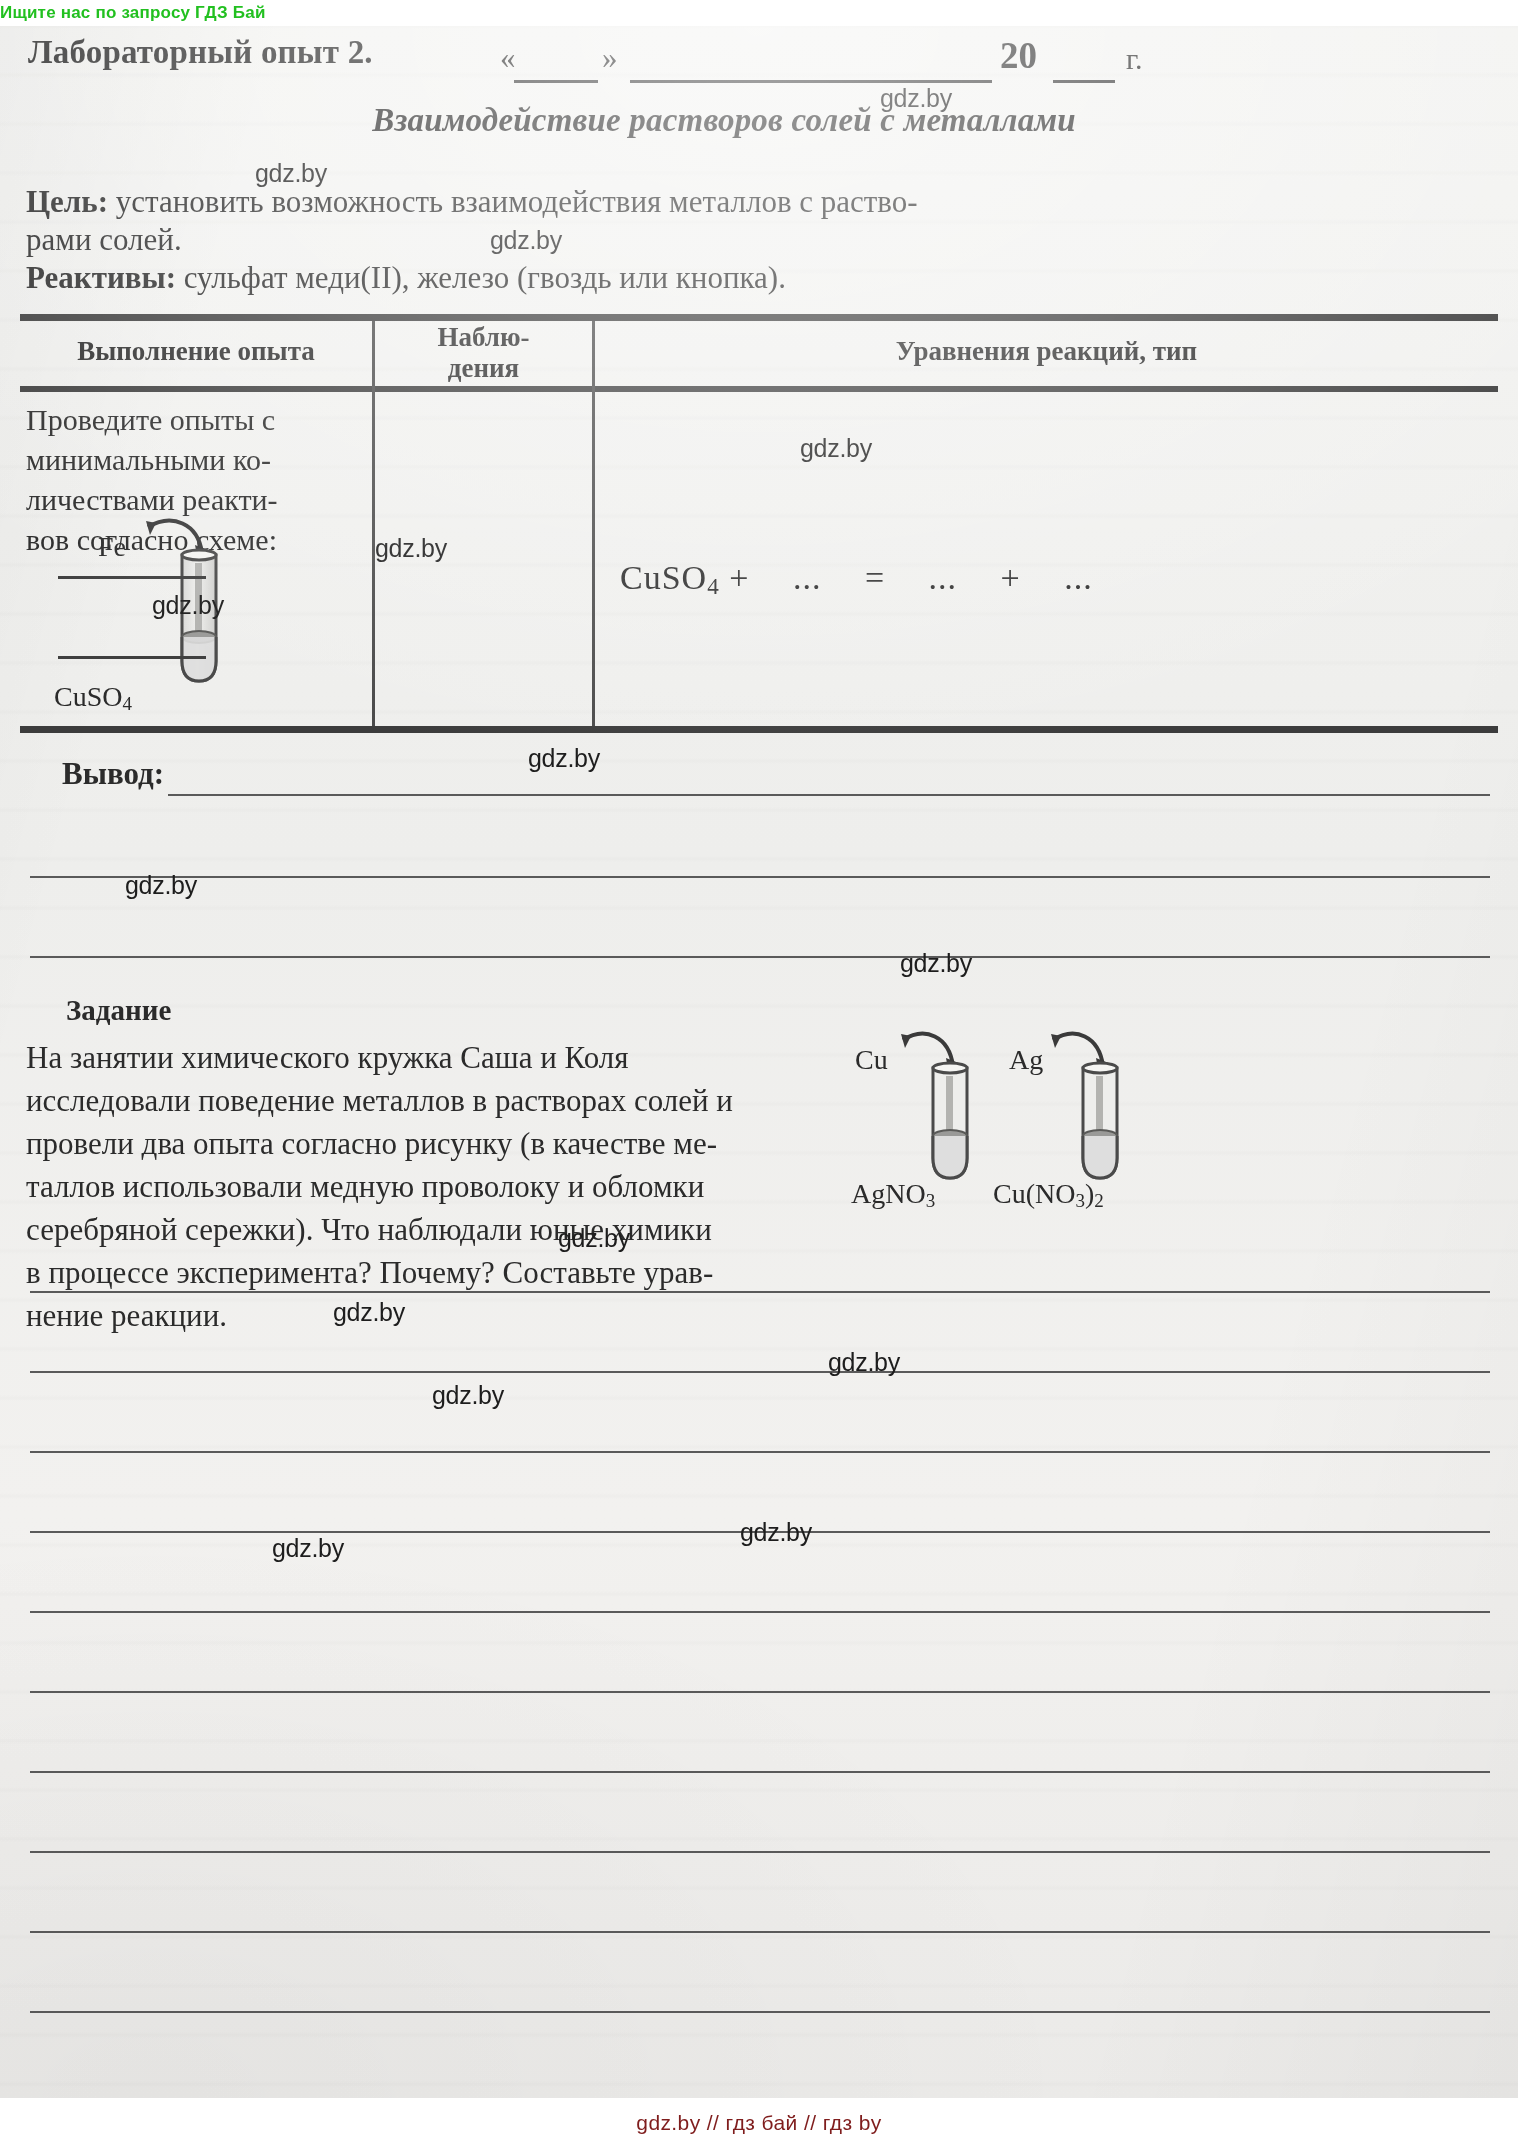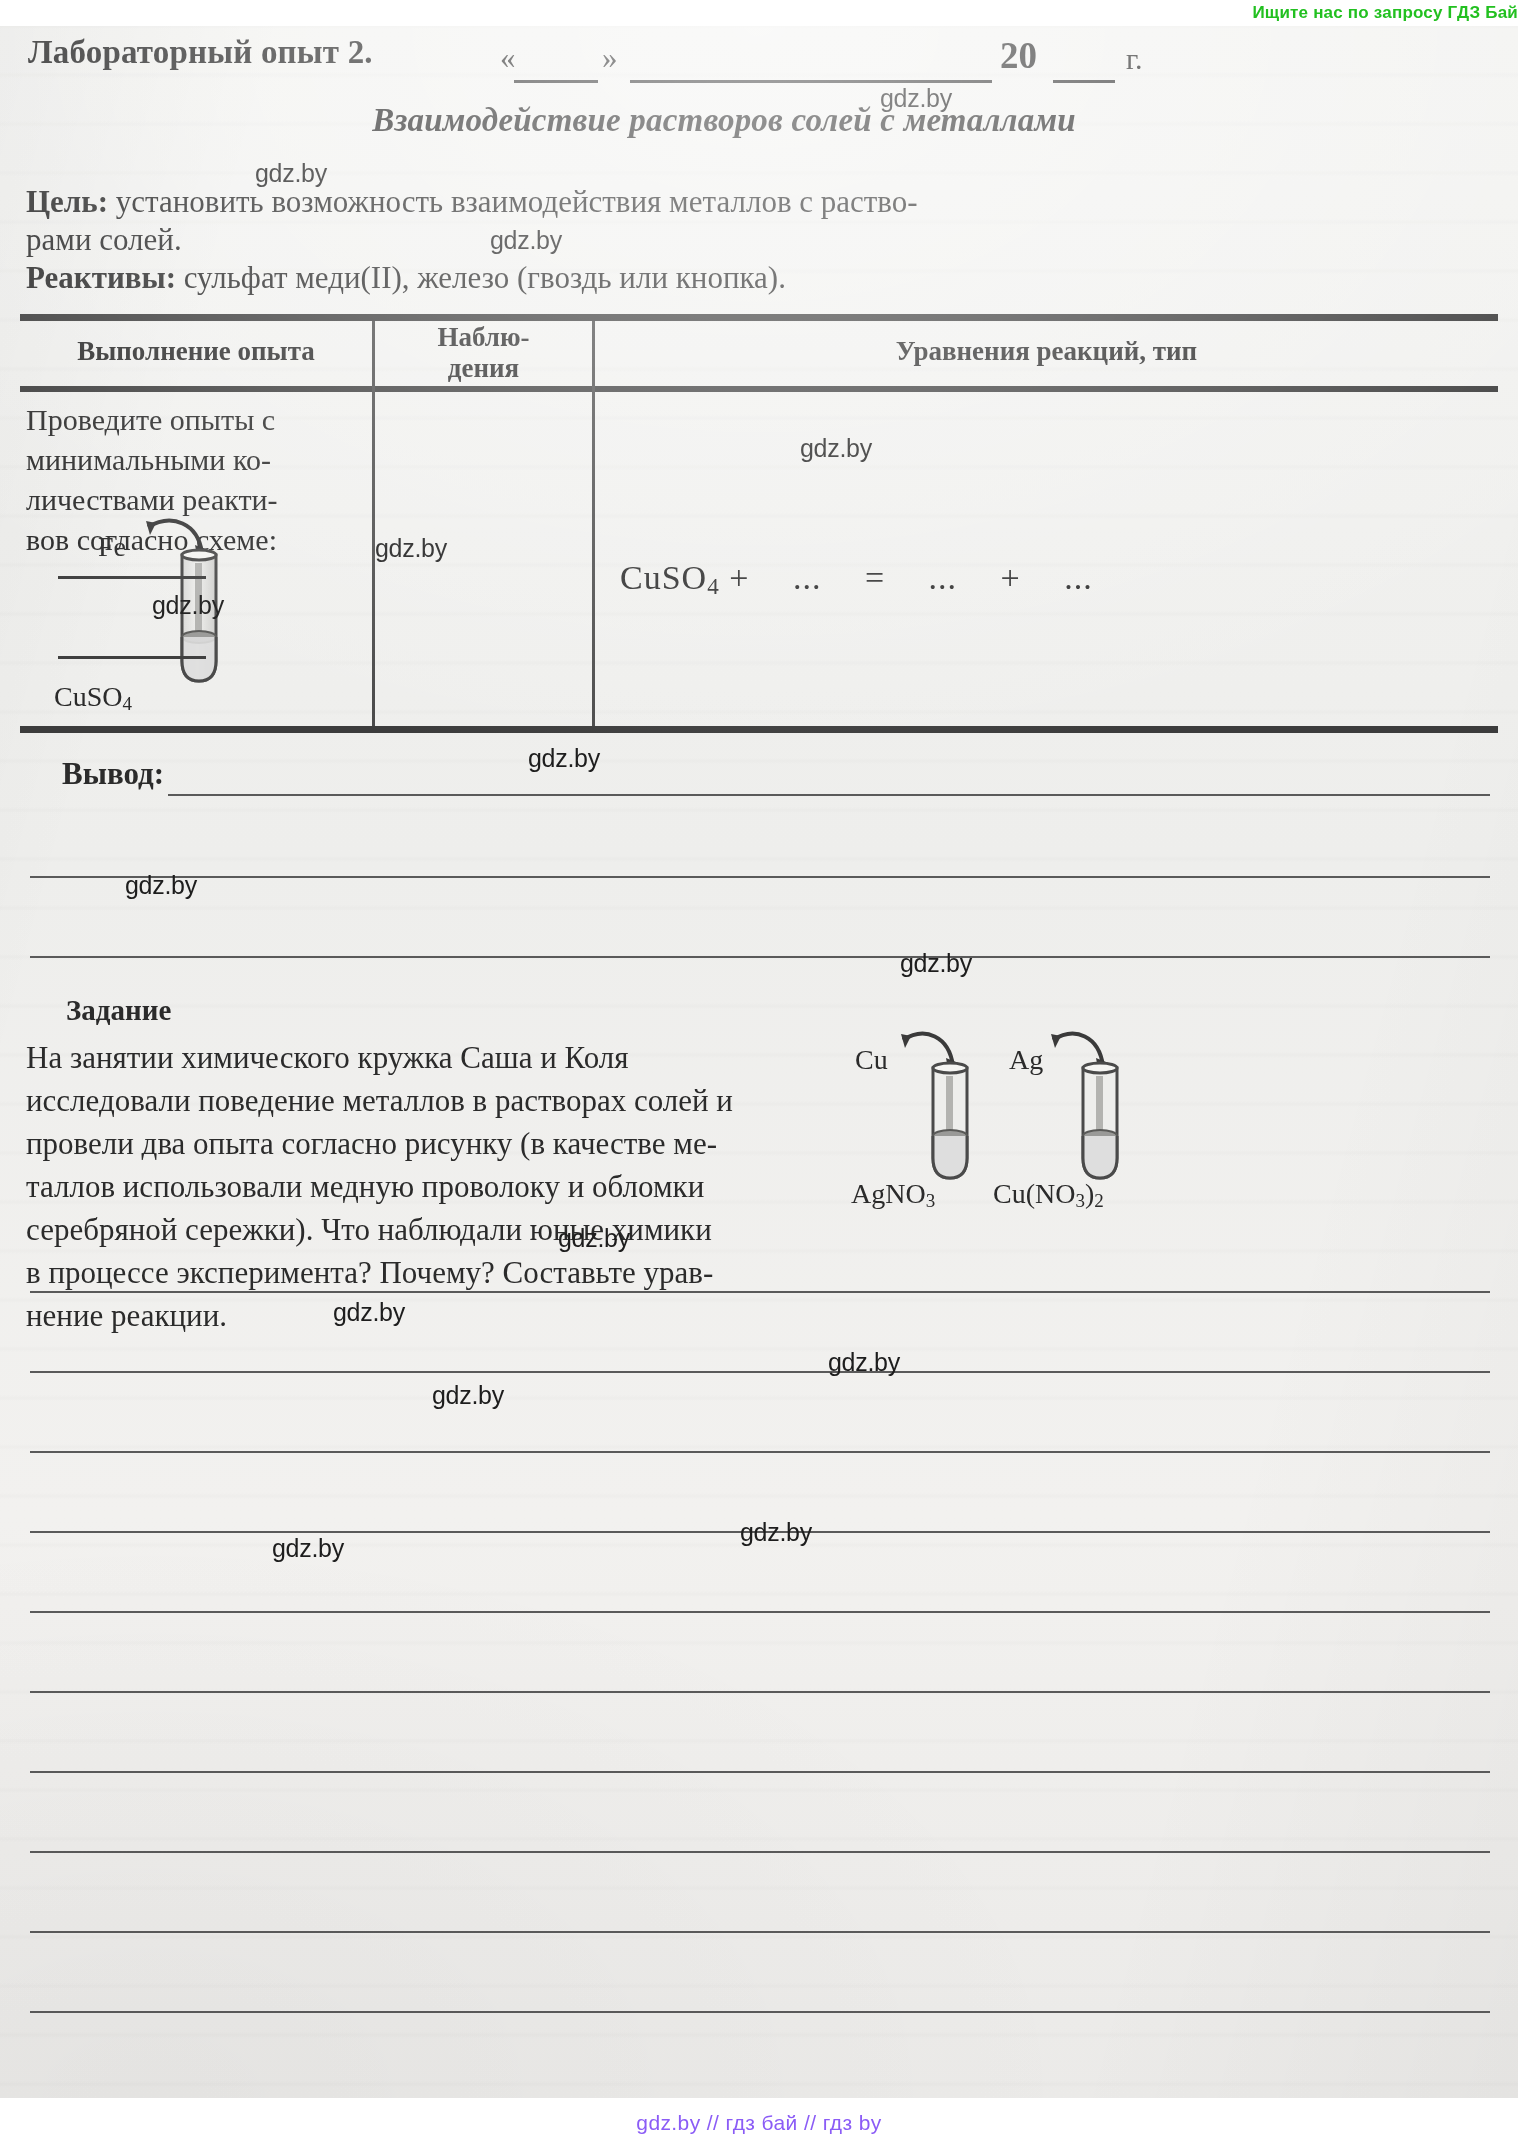--- a/index.html
+++ b/index.html
@@ -11,21 +11,21 @@
     background: #ffffff;
     font-family: "Liberation Serif", "DejaVu Serif", serif;
     overflow: hidden;
   }
 
   
   .top-banner {
     position: absolute;
     top: 0; left: 0; width: 1518px; height: 26px;
     background: #ffffff;
-    text-align: right;
+    text-align: left;
     line-height: 26px;
     font-family: "Liberation Sans", sans-serif;
     font-size: 17px;
     font-weight: 600;
     color: #22c020;
     letter-spacing: .2px;
   }
 
   
   .page {
@@ -344,13 +344,13 @@
       <span class="wm" style="left: 900px; top: 923px;">gdz.by</span>
       <span class="wm" style="left: 558px; top: 1198px;">gdz.by</span>
       <span class="wm" style="left: 333px; top: 1272px;">gdz.by</span>
       <span class="wm" style="left: 828px; top: 1322px;">gdz.by</span>
       <span class="wm" style="left: 432px; top: 1355px;">gdz.by</span>
       <span class="wm" style="left: 740px; top: 1492px;">gdz.by</span>
       <span class="wm" style="left: 272px; top: 1508px;">gdz.by</span>
     </div>
 </div>
 
-<div class="footer" style="color: #8b5cf6;">gdz.by  //  гдз бай  //  гдз by</div>
+<div class="footer" style="color: #7f1d1d;">gdz.by  //  гдз бай  //  гдз by</div>
 
 </body></html>

